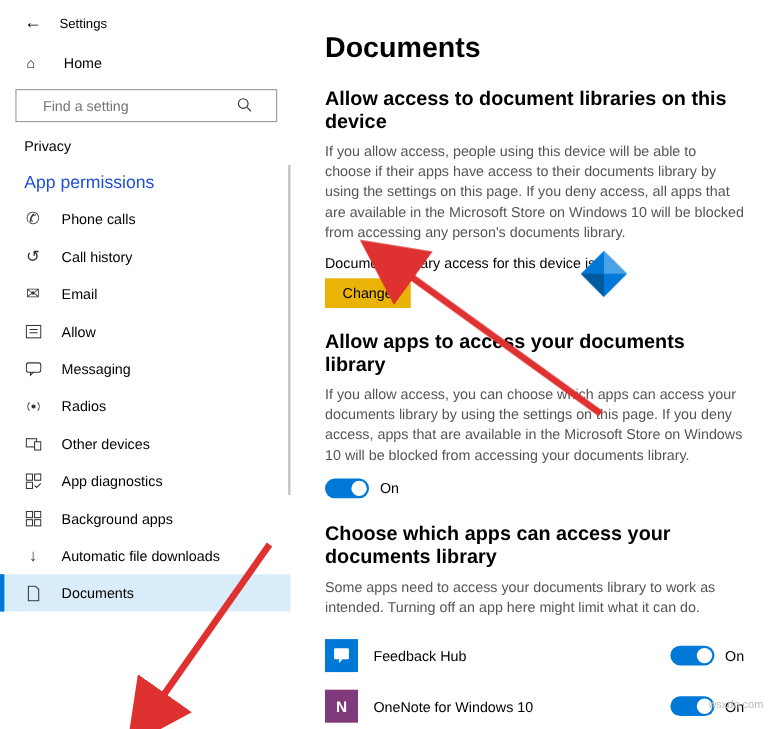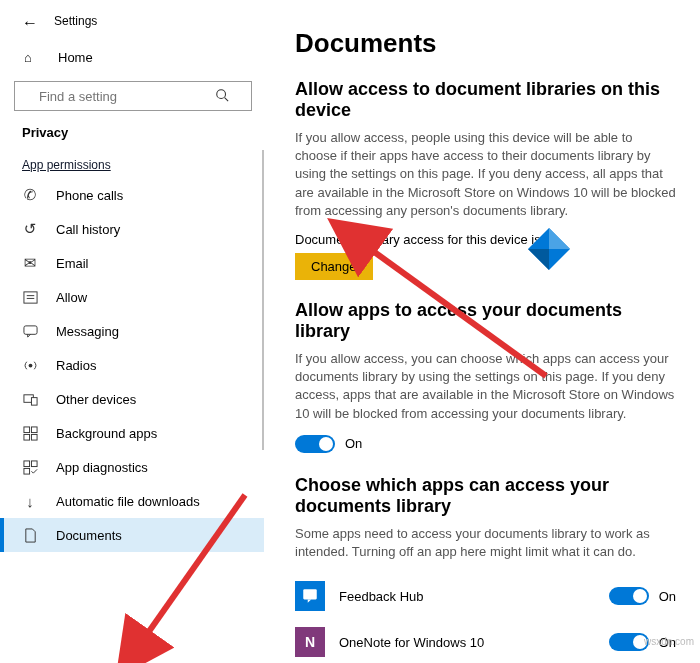--- a/index.html
+++ b/index.html
@@ -8,22 +8,22 @@
 .sidebar { width: 265px; background: #fff; padding: 10px 0 0 0; border-right: 1px solid transparent; position: relative; }
 .topbar { display: flex; align-items: center; padding: 2px 10px 12px 22px; }
 .back { width: 20px; font-size: 16px; cursor: pointer; }
 .app-title { font-size: 12px; margin-left: 12px; }
 .home-row { display: flex; align-items: center; padding: 8px 0 8px 24px; cursor: pointer; }
 .home-row .ico { width: 16px; margin-right: 18px; }
 .home-row span.lbl { font-size: 13px; }
 .search-box { margin: 8px 12px 10px 14px; border: 1px solid #999; height: 30px; display: flex; align-items: center; padding: 0 24px; }
 .search-box input { border: none; outline: none; flex: 1; font-size: 13px; background: transparent; }
 .search-box .sico { font-size: 14px; color: #333; }
-.cat { font-weight: 700; font-size: 13px; padding: 4px 0 18px 22px; }
-.section-label { font-size: 12px; color: #0f172a; padding: 0 0 6px 22px; text-decoration: underline; }
+.cat { font-weight: 400; font-size: 13px; padding: 4px 0 18px 22px; }
+.section-label { font-size: 16px; color: #1d4ed8; padding: 0 0 6px 22px; }
 .nav-item { display: flex; align-items: center; padding: 9px 0 9px 22px; cursor: pointer; }
 .nav-item.selected { background: #d9ecf9; border-left: 4px solid #0078d7; padding-left: 18px; }
 .nav-item .ico { width: 16px; height: 16px; margin-right: 18px; display: inline-flex; align-items: center; justify-content: center; font-size: 15px; color: #333; }
 .nav-item .lbl { font-size: 13px; }
 .main { flex: 1; padding: 28px 24px 0 30px; overflow-y: auto; }
 h1.page-title { font-size: 26px; font-weight: 600; margin-bottom: 20px; }
 .section-head { font-size: 18px; font-weight: 600; margin-bottom: 8px; }
 .desc { font-size: 13px; color: #555; line-height: 1.4; margin-bottom: 12px; }
 .subline { font-size: 13px; color: #000; margin-bottom: 6px; }
 .change-btn { display: inline-block; background: #eab308; border: none; padding: 6px 16px; font-size: 13px; cursor: pointer; margin-bottom: 20px; }
@@ -117,35 +117,35 @@
           </svg>
         </span>
       <span class="lbl">Other devices</span>
     </div>
     <div class="nav-item">
       <span class="ico">
           <svg width="15" height="15" viewBox="0 0 16 16">
             <rect x="1" y="1" width="6" height="6" stroke="#333" fill="none"></rect>
             <rect x="9" y="1" width="6" height="6" stroke="#333" fill="none"></rect>
             <rect x="1" y="9" width="6" height="6" stroke="#333" fill="none"></rect>
-            <rect x="9" y="9" width="6" height="6" stroke="#333" fill="none"></rect>
-          </svg>
-        </span>
-      <span class="lbl">Background apps</span>
+            <path d="M9 12 L11 14 L15 10" stroke="#333" fill="none"></path>
+          </svg>
+        </span>
+      <span class="lbl">App diagnostics</span>
     </div>
     <div class="nav-item">
       <span class="ico">
           <svg width="15" height="15" viewBox="0 0 16 16">
             <rect x="1" y="1" width="6" height="6" stroke="#333" fill="none"></rect>
             <rect x="9" y="1" width="6" height="6" stroke="#333" fill="none"></rect>
             <rect x="1" y="9" width="6" height="6" stroke="#333" fill="none"></rect>
-            <path d="M9 12 L11 14 L15 10" stroke="#333" fill="none"></path>
-          </svg>
-        </span>
-      <span class="lbl">App diagnostics</span>
+            <rect x="9" y="9" width="6" height="6" stroke="#333" fill="none"></rect>
+          </svg>
+        </span>
+      <span class="lbl">Background apps</span>
     </div>
     <div class="nav-item">
       <span class="ico">↓</span>
       <span class="lbl">Automatic file downloads</span>
     </div>
     <div class="nav-item selected">
       <span class="ico">
           <svg width="15" height="15" viewBox="0 0 16 16">
             <path d="M3 1 L10 1 L13 4 L13 15 L3 15 Z" stroke="#333" fill="none"></path>
           </svg>

